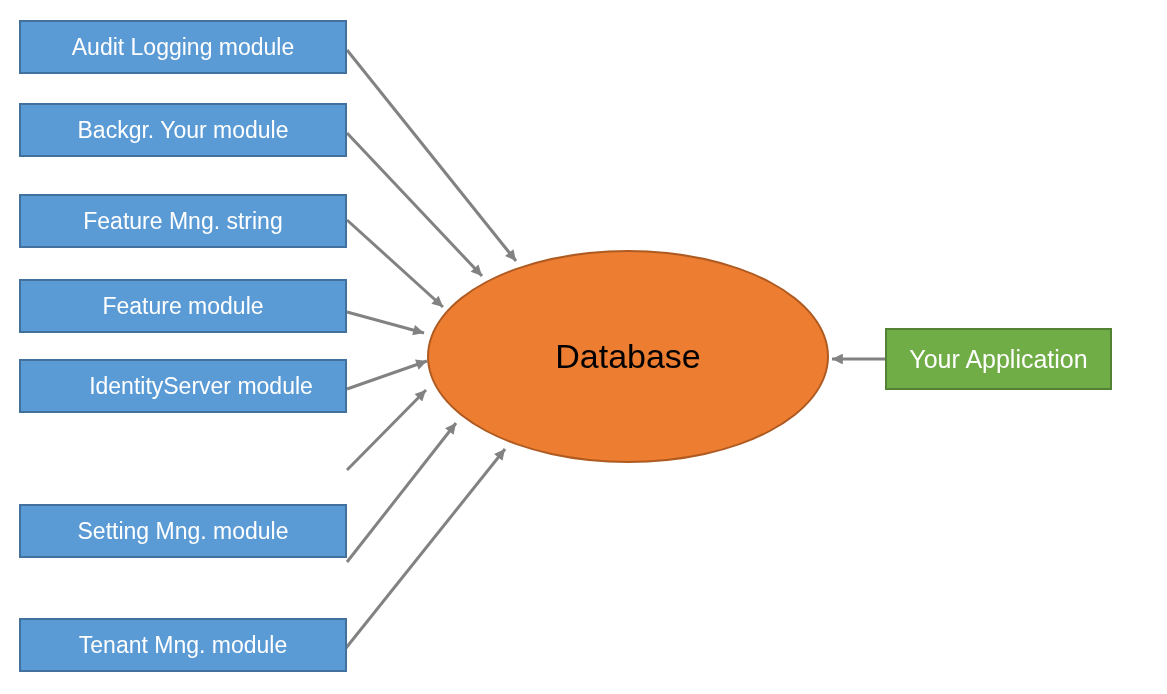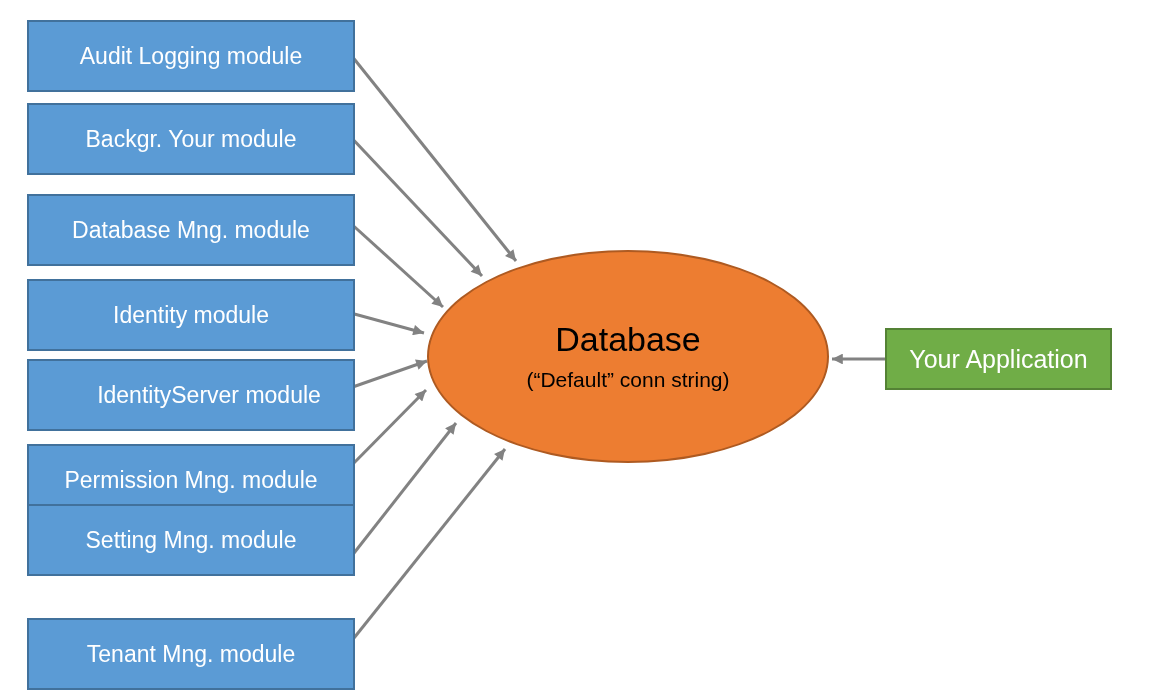--- a/index.html
+++ b/index.html
@@ -14,31 +14,30 @@
   svg.arrow-layer {
     position: absolute;
     left: 0; top: 0;
     width: 1167px; height: 694px;
     pointer-events: none;
   }
   .module-box {
     position: absolute;
     left: 19px;
     width: 328px;
-    height: 72px;
+    height: 54px;
     box-sizing: border-box;
     background: #5B9BD5;
     border: 2px solid #41719C;
     display: flex;
     align-items: center;
     justify-content: center;
     color: #ffffff;
     font-size: 23px;
     text-align: center;
-    margin-left: 8px;
   }
   .m1 { top: 20px; }
   .m2 { top: 103px; }
   .m3 { top: 194px; }
   .m4 { top: 279px; }
   .m5 { top: 359px; padding-left: 36px; }
   .m6 { top: 444px; }
   .m7 { top: 504px; }
   .m8 { top: 618px; text-align: right; }
   .db-ellipse {
@@ -108,40 +107,36 @@
     </g>
   </svg>
 
   <div class="module-box m1">
     <span>Audit Logging module</span>
   </div>
   <div class="module-box m2">
     <span>Backgr. Your module</span>
   </div>
   <div class="module-box m3">
-    <span>Database Mng. module</span>
+    <span>Feature Mng. string</span>
   </div>
   <div class="module-box m4">
-    <span>Identity module</span>
+    <span>Feature module</span>
   </div>
   <div class="module-box m5">
     <span>IdentityServer module</span>
-  </div>
-  <div class="module-box m6">
-    <span>Permission Mng. module</span>
   </div>
   <div class="module-box m7">
     <span>Setting Mng. module</span>
   </div>
   <div class="module-box m8">
     <span>Tenant Mng. module</span>
   </div>
 
   <div class="db-ellipse">
     <div class="db-title">Database</div>
-    <div class="db-subtitle">(“Default” conn string)</div>
   </div>
 
   <div class="app-box">
     <span>Your Application</span>
   </div>
 
 </div>
 
 </body></html>

